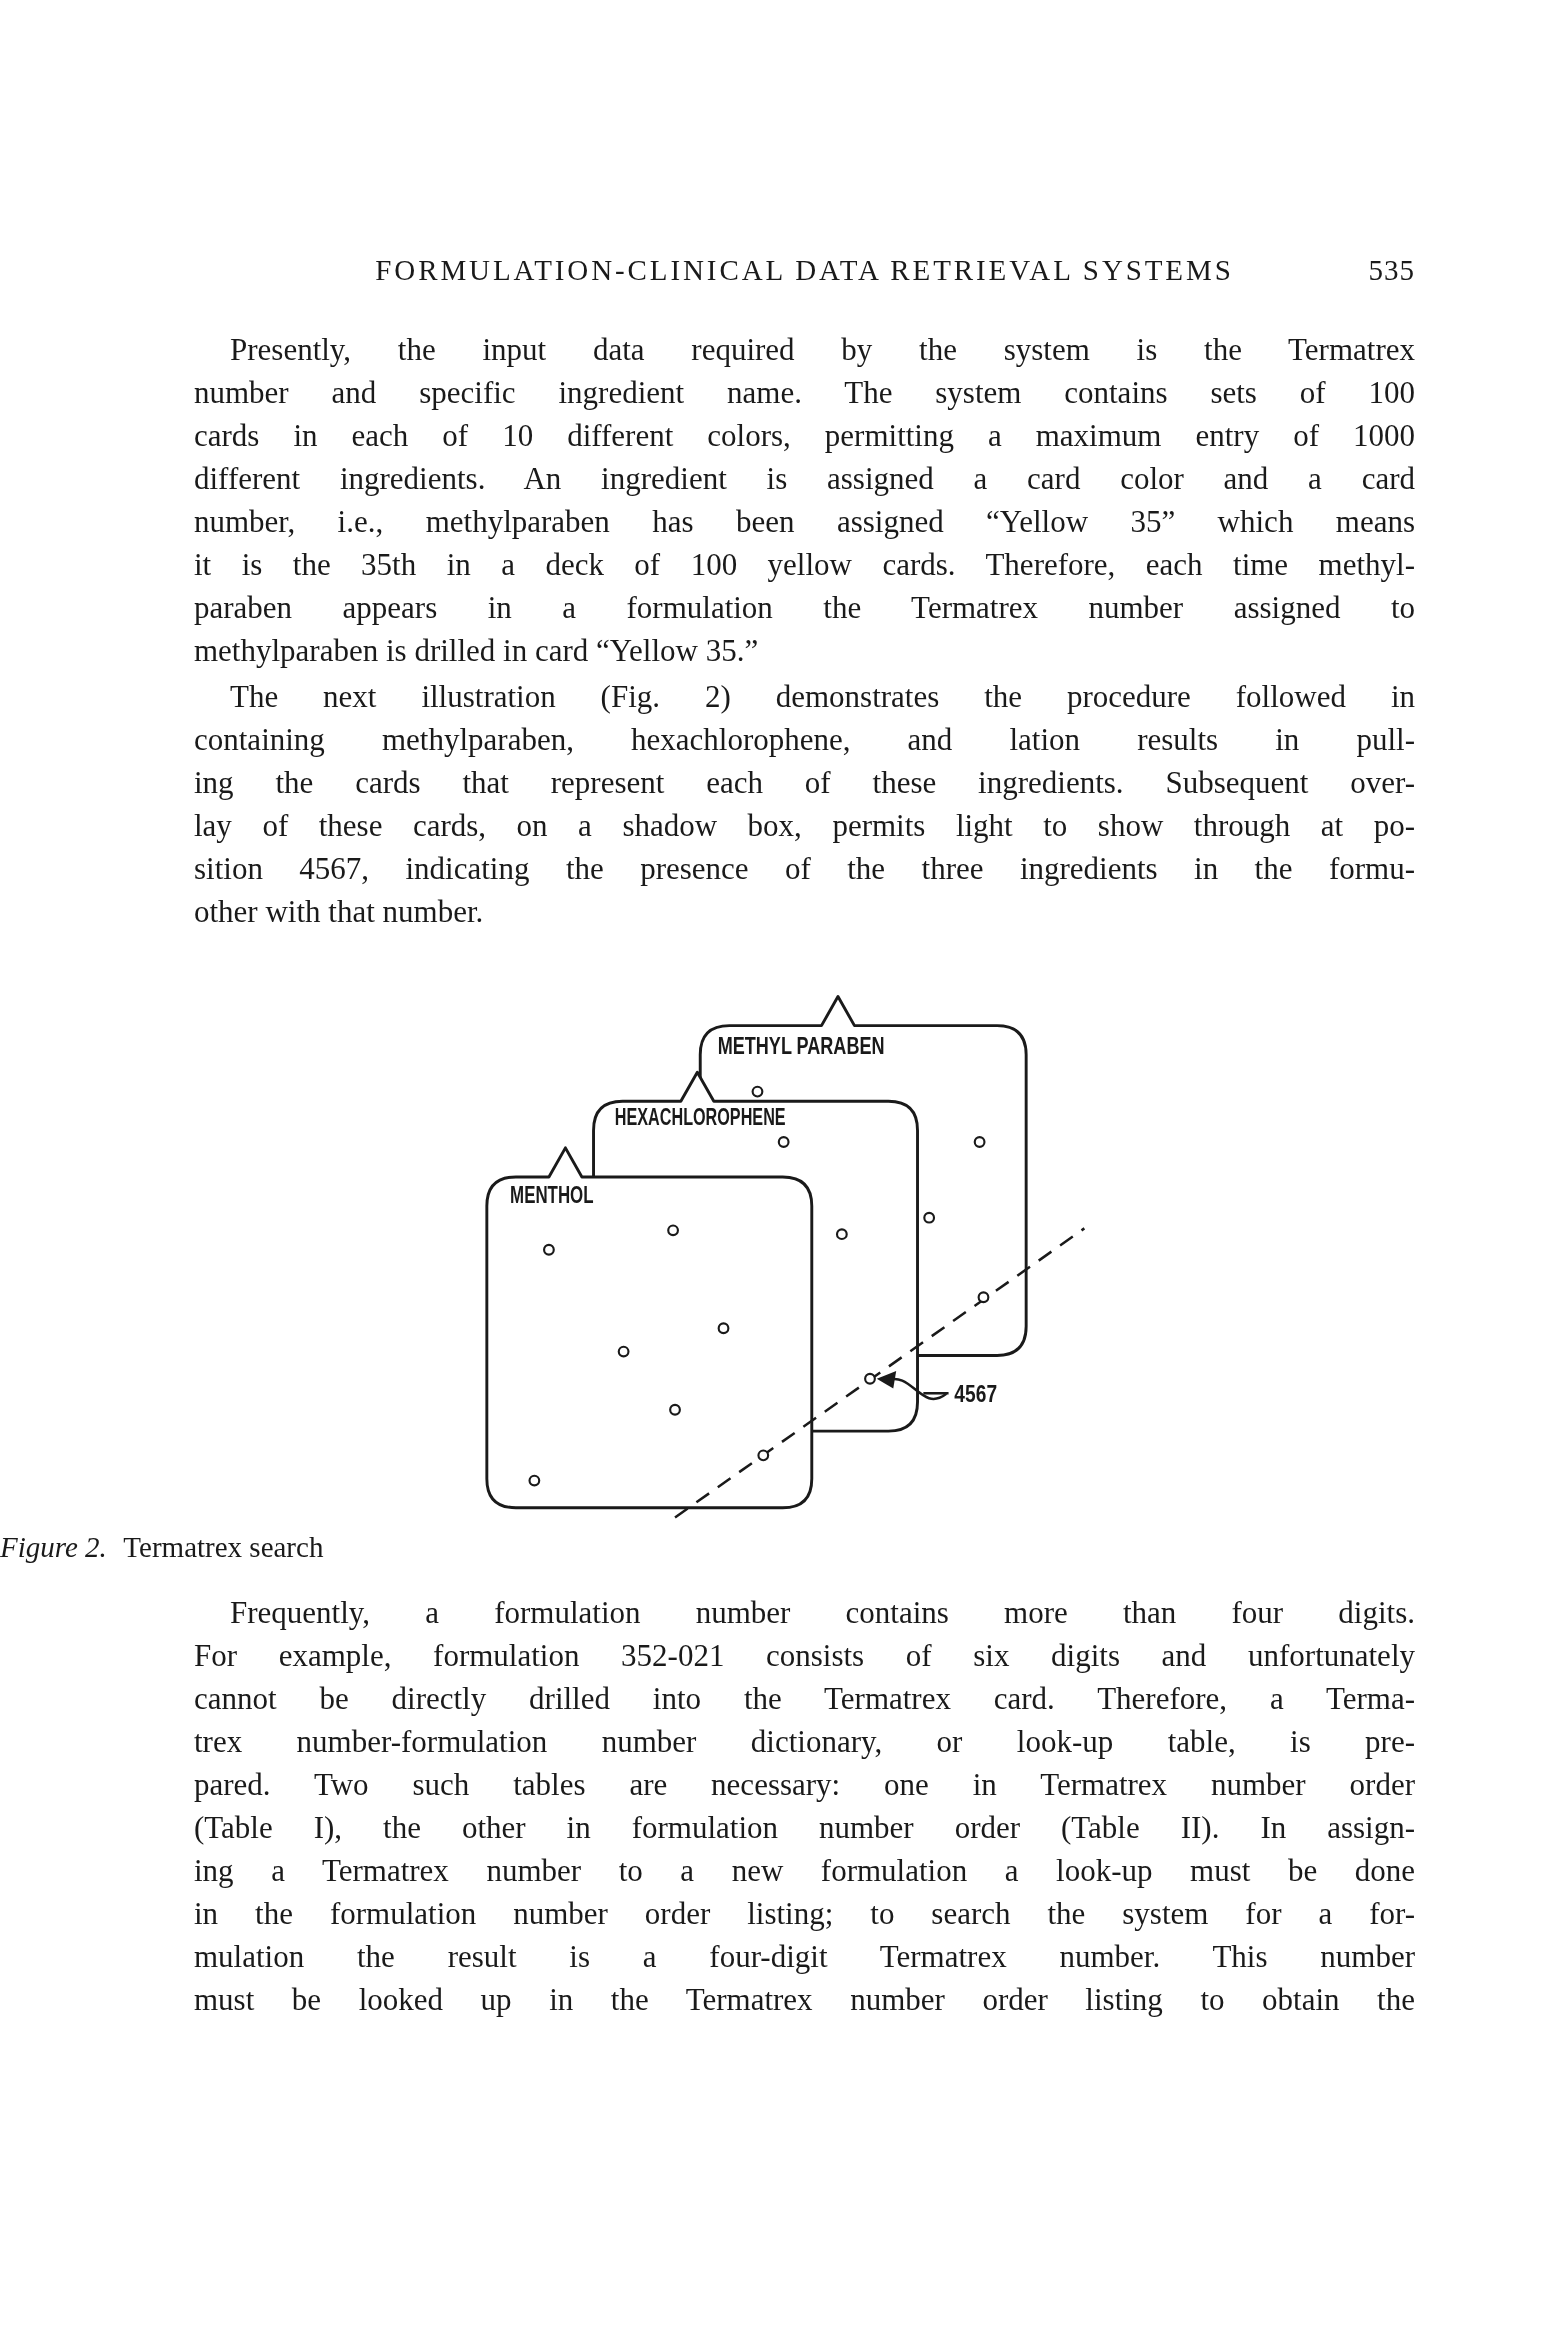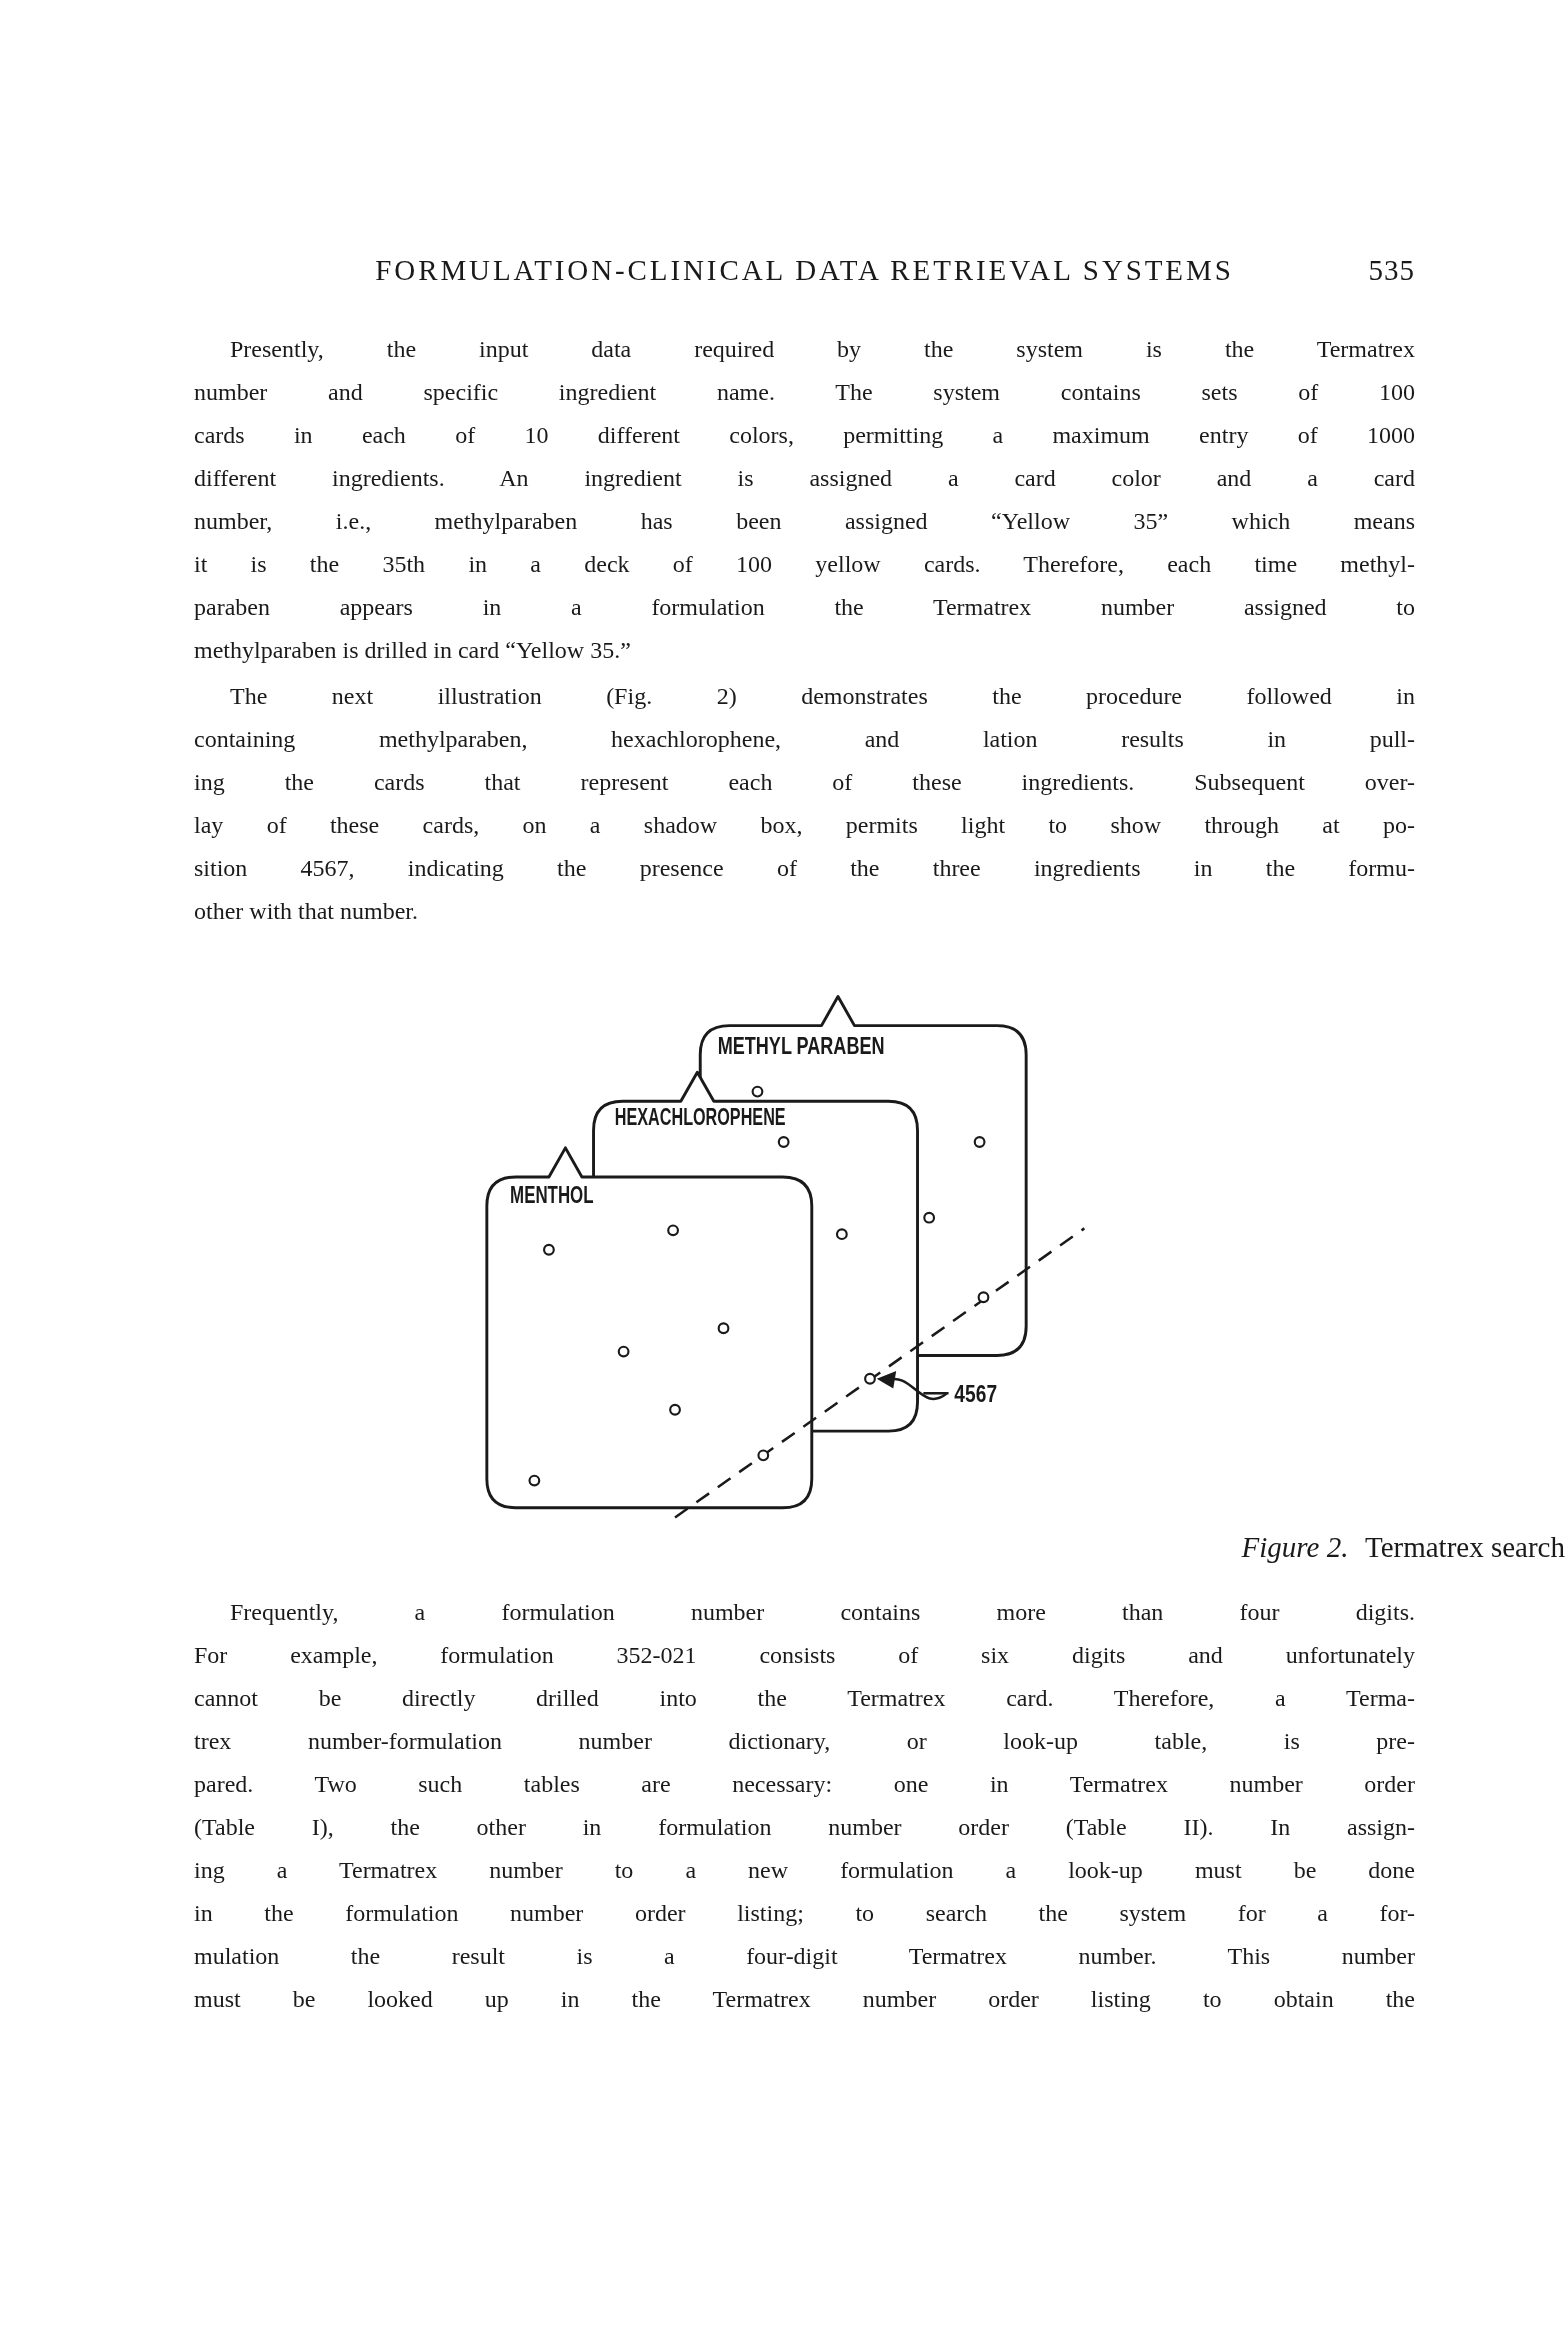--- a/index.html
+++ b/index.html
@@ -13,36 +13,36 @@
     overflow:hidden;
   }
   .header{
     position:absolute;left:194px;top:254px;width:1221px;height:41px;
     font-size:29px;letter-spacing:2.9px;white-space:nowrap;
   }
   .header .title{display:block;text-align:center;}
   .header .pagenum{position:absolute;right:0;top:0;letter-spacing:1px;background:#fff;padding-left:17.5px;}
   .para{
     position:absolute;left:194px;width:1221px;
-    font-size:24px;line-height:43px;
+    font-size:31px;line-height:43px;
   }
   .para .line{
     text-align:justify;
     text-align-last:justify;
     text-justify:inter-word;
   }
   .para .line.pe{text-align-last:left;}
   .para .line.indent{text-indent:36px;}
   #p1{top:328px;}
   #p2{top:675px;}
   #p3{top:1591px;}
   .figure{position:absolute;left:417px;top:980px;width:679px;height:553px;}
   .caption{
     position:absolute;left:0;top:1531px;width:1565px;
-    text-align:right;font-size:29px;
+    text-align:left;font-size:29px;
   }
   .caption .fig-label{font-style:italic;}
   .caption .fig-title{margin-left:16.5px;}
 </style>
 </head>
 <body>
 
 <div class="page">
 
   <div class="header">

